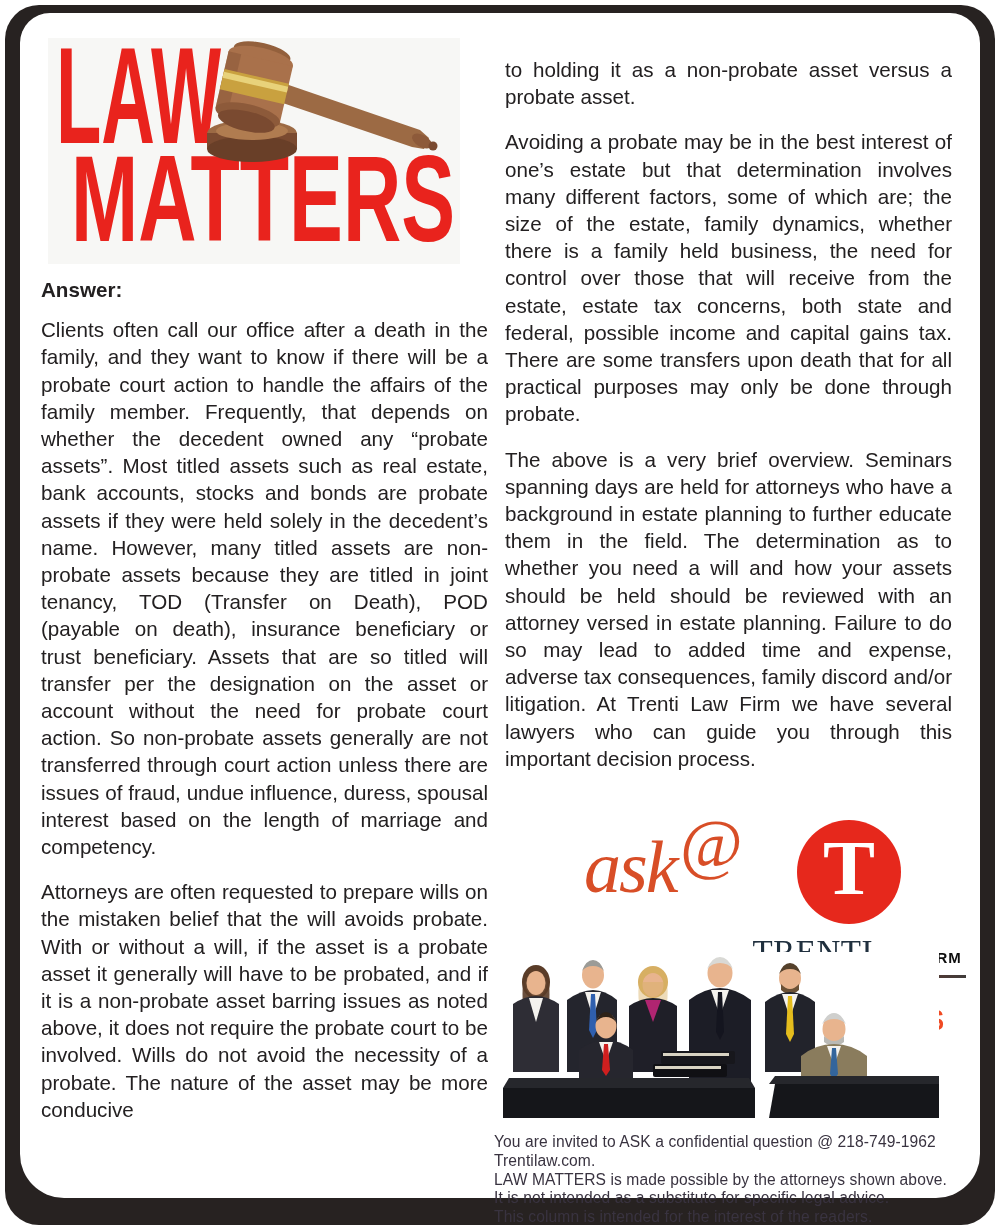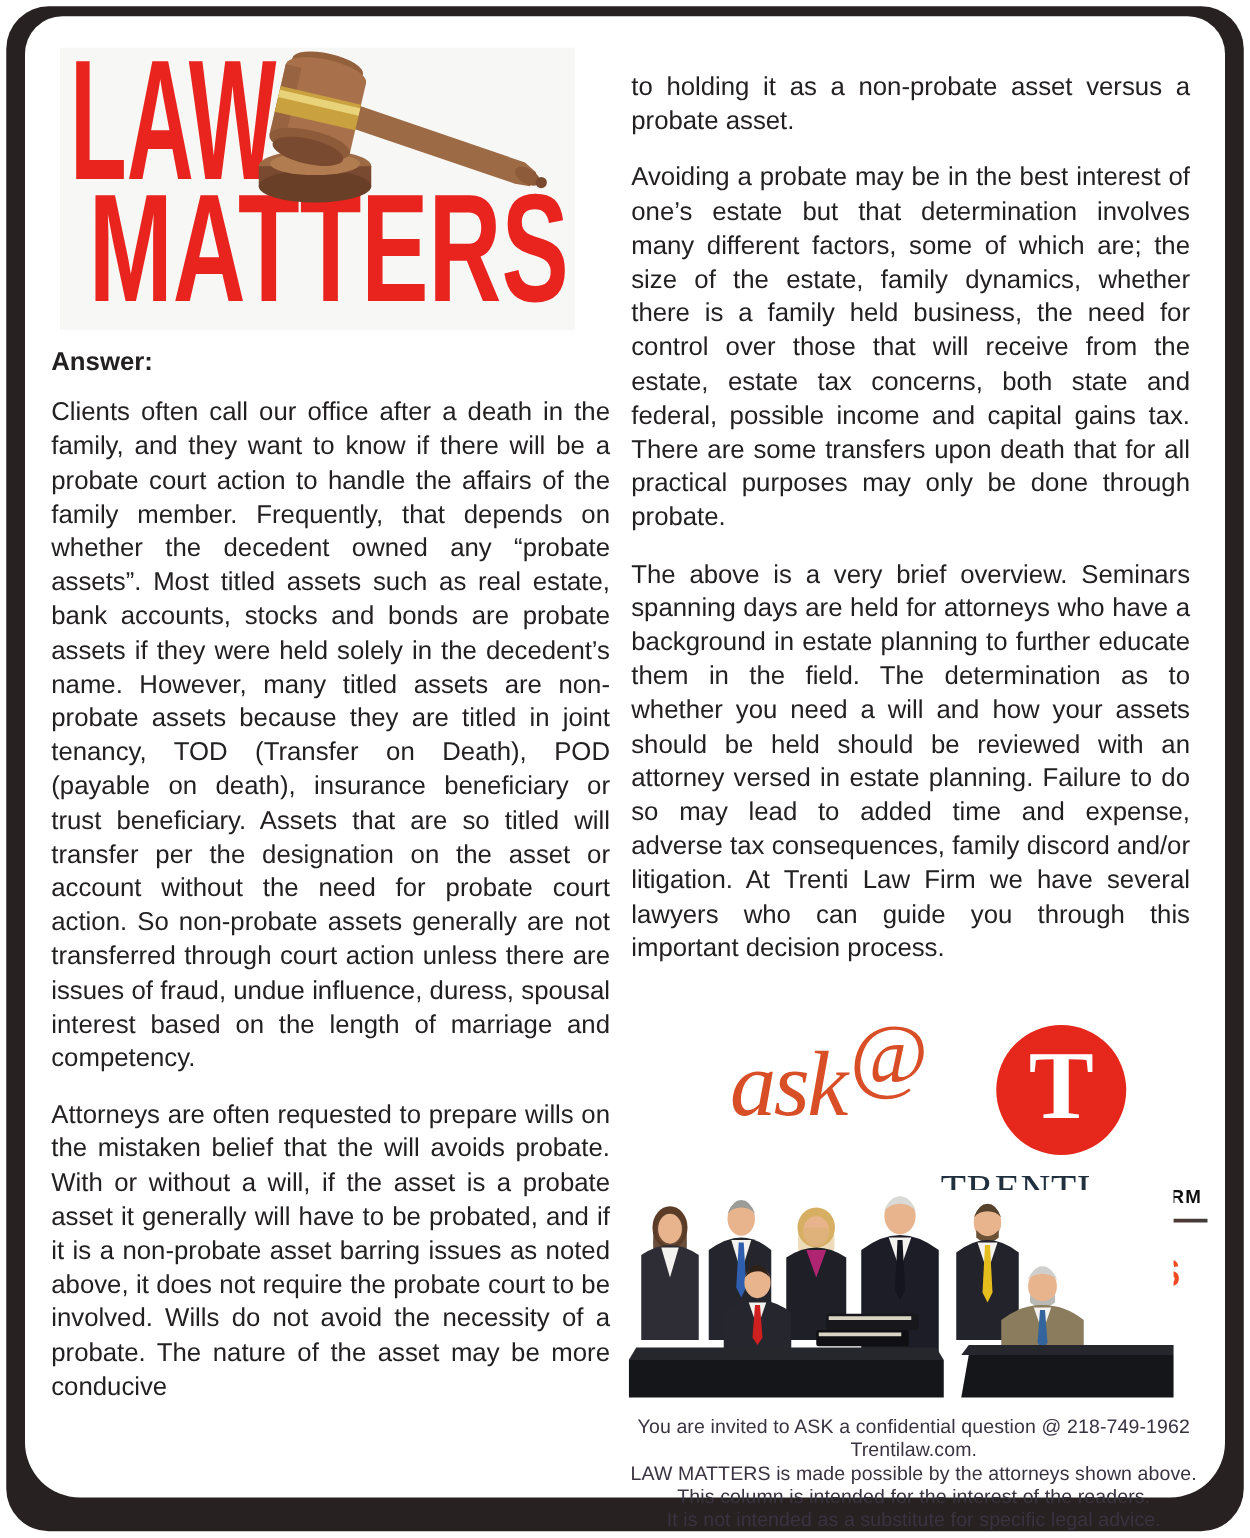--- a/index.html
+++ b/index.html
@@ -46,21 +46,21 @@
   .site .serif{font-family:"Liberation Serif",serif;letter-spacing:0.6px;}
   .site .sans-bold{font-weight:bold;letter-spacing:0.2px;}
 
   .tagline{position:absolute;left:748px;top:1003px;width:218px;text-align:center;
            color:#f04a23;font-weight:bold;font-size:30px;letter-spacing:0px;
            transform:scaleX(0.8);transform-origin:50% 50%;white-space:nowrap;}
 
   .photo{position:absolute;left:503px;top:952px;width:436px;height:172px;}
   .photo svg{width:100%;height:100%;display:block;}
 
-  .fineprint{position:absolute;left:494px;top:1133px;width:474px;text-align:center;
+  .fineprint{position:absolute;left:494px;top:1133px;width:474px;text-align:left;
              font-size:15.6px;line-height:18.8px;color:#393340;letter-spacing:0.1px;}
 </style>
 </head>
 <body>
 
 <div class="page">
   <div class="frame"></div>
   <div class="card"></div>
 
   <div class="logo">
@@ -196,16 +196,16 @@
           <rect x="158" y="99" width="74" height="13" rx="2" fill="#17171c"></rect>
           <rect x="160" y="101" width="66" height="3" fill="#d8d3c2"></rect>
         </g>
       </g>
     </svg>
   </div>
 
   <div class="fineprint">
     <div>You are invited to ASK a confidential question @ 218-749-1962 Trentilaw.com.</div>
     <div>LAW MATTERS is made possible by the attorneys shown above.</div>
+    <div>It is not intended as a substitute for specific legal advice.</div>
     <div>This column is intended for the interest of the readers.</div>
-    <div>It is not intended as a substitute for specific legal advice.</div>
   </div>
 </div>
 
 </body></html>

